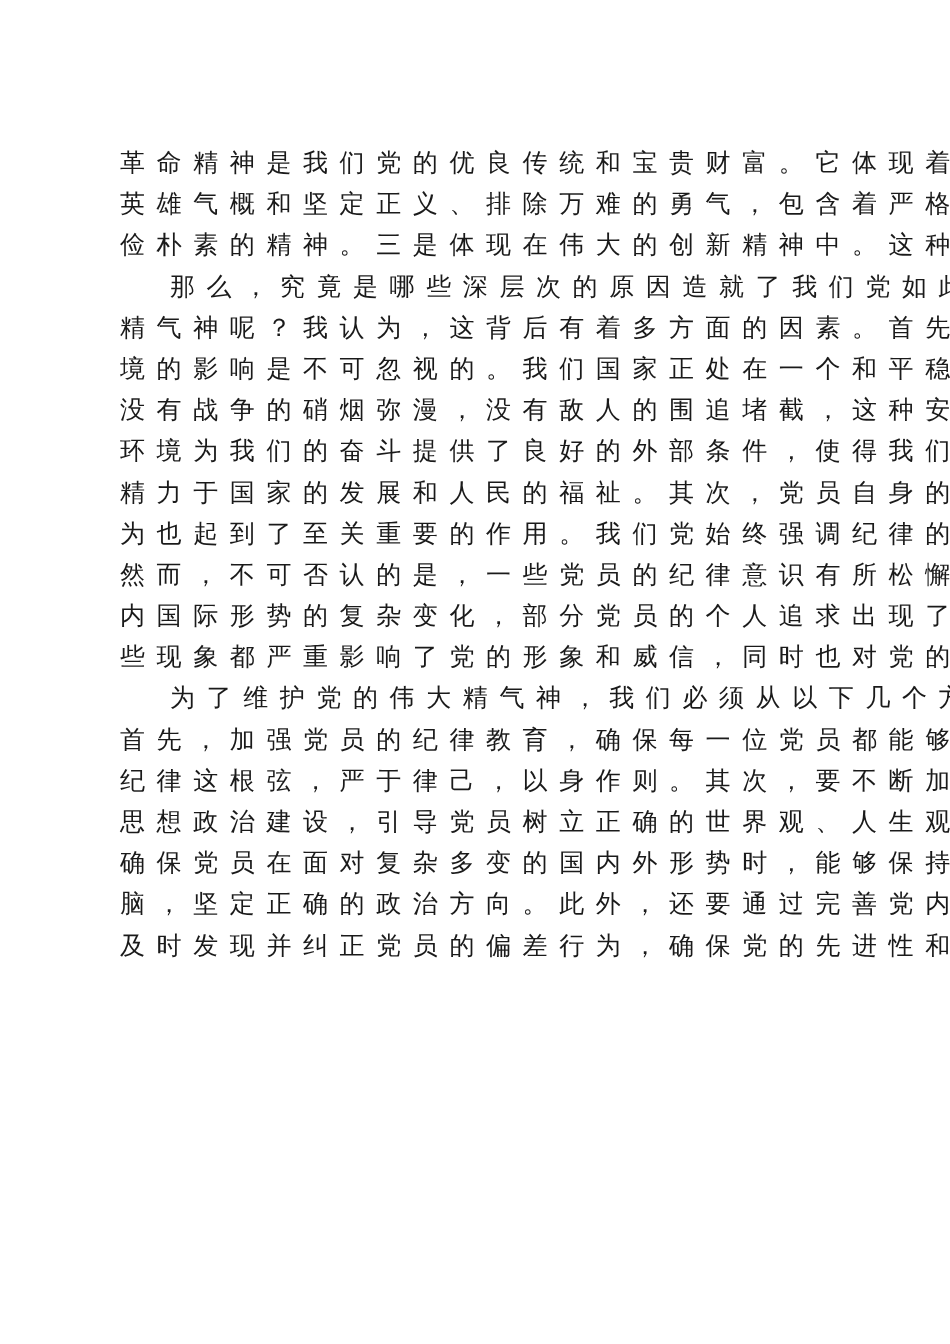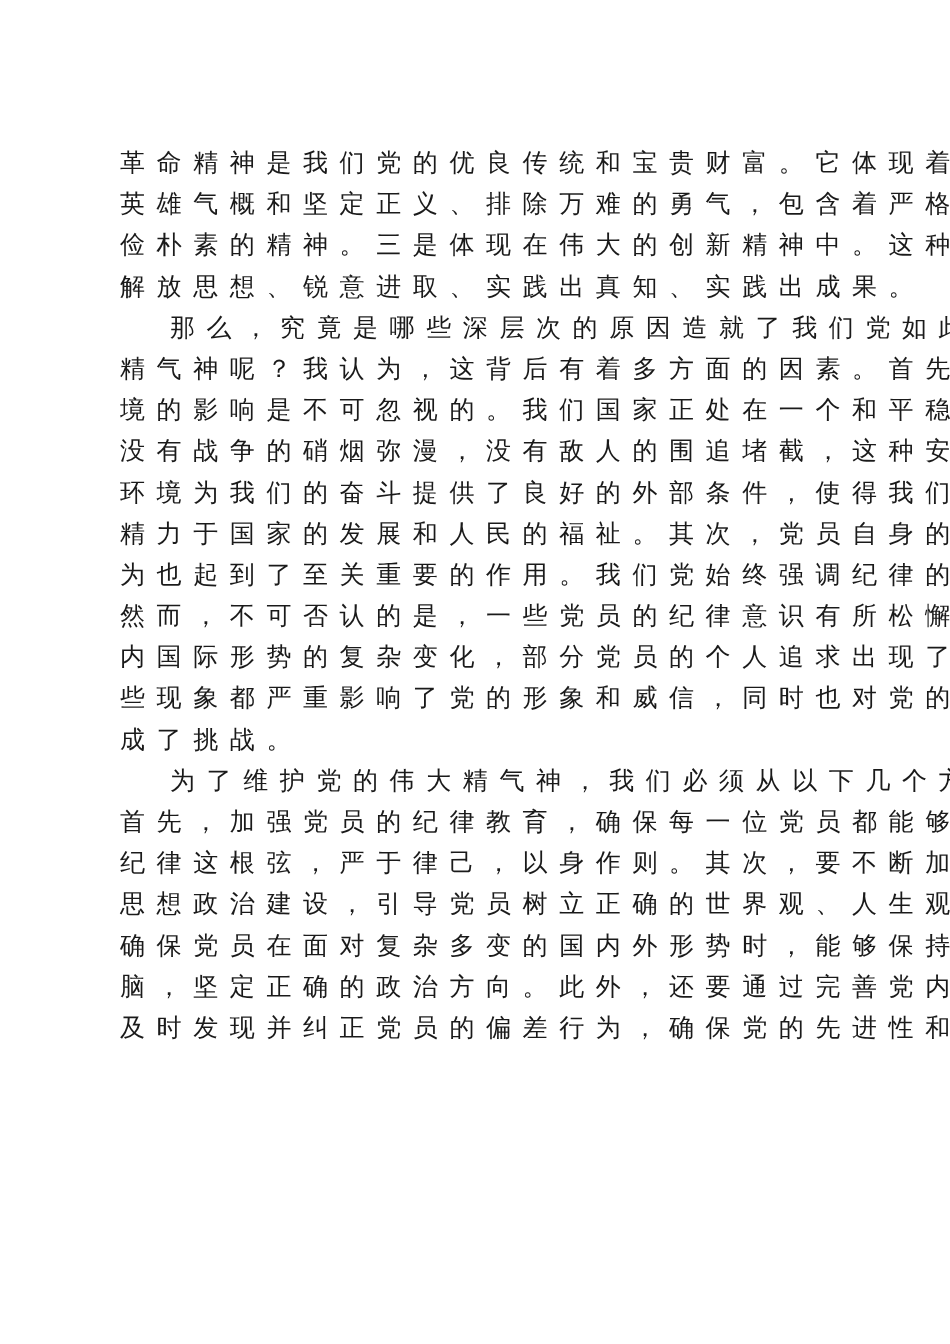--- a/index.html
+++ b/index.html
@@ -43,35 +43,33 @@
 </head>
 <body>
 
 <div class="page">
   <div class="body-text">
 
     <div>
       <div class="line">革命精神是我们党的优良传统和宝贵财富。它体现着大无畏的</div>
       <div class="line">英雄气概和坚定正义、排除万难的勇气，包含着严格自律、勤</div>
       <div class="line">俭朴素的精神。三是体现在伟大的创新精神中。这种精神包括</div>
-      <div class="line">解放思想、锐意进取、实践出真知、实践出成果。</div>
     </div>
 
     <div>
       <div class="line indent">那么，究竟是哪些深层次的原因造就了我们党如此伟大的</div>
       <div class="line">精气神呢？我认为，这背后有着多方面的因素。首先，社会环</div>
       <div class="line">境的影响是不可忽视的。我们国家正处在一个和平稳定的时期，</div>
       <div class="line">没有战争的硝烟弥漫，没有敌人的围追堵截，这种安定的社会</div>
       <div class="line">环境为我们的奋斗提供了良好的外部条件，使得我们能够集中</div>
       <div class="line">精力于国家的发展和人民的福祉。其次，党员自身的素质和行</div>
       <div class="line">为也起到了至关重要的作用。我们党始终强调纪律的重要性。</div>
       <div class="line">然而，不可否认的是，一些党员的纪律意识有所松懈，面对国</div>
       <div class="line">内国际形势的复杂变化，部分党员的个人追求出现了偏差，这</div>
       <div class="line">些现象都严重影响了党的形象和威信，同时也对党的精气神构</div>
-      <div class="line">成了挑战。</div>
     </div>
 
     <div>
       <div class="line indent">为了维护党的伟大精气神，我们必须从以下几个方面着手</div>
       <div class="line">首先，加强党员的纪律教育，确保每一位党员都能够时刻绷紧</div>
       <div class="line">纪律这根弦，严于律己，以身作则。其次，要不断加强党员的</div>
       <div class="line">思想政治建设，引导党员树立正确的世界观、人生观和价值观，</div>
       <div class="line">确保党员在面对复杂多变的国内外形势时，能够保持清醒的头</div>
       <div class="line">脑，坚定正确的政治方向。此外，还要通过完善党内监督机制，</div>
       <div class="line">及时发现并纠正党员的偏差行为，确保党的先进性和纯洁性。</div>

